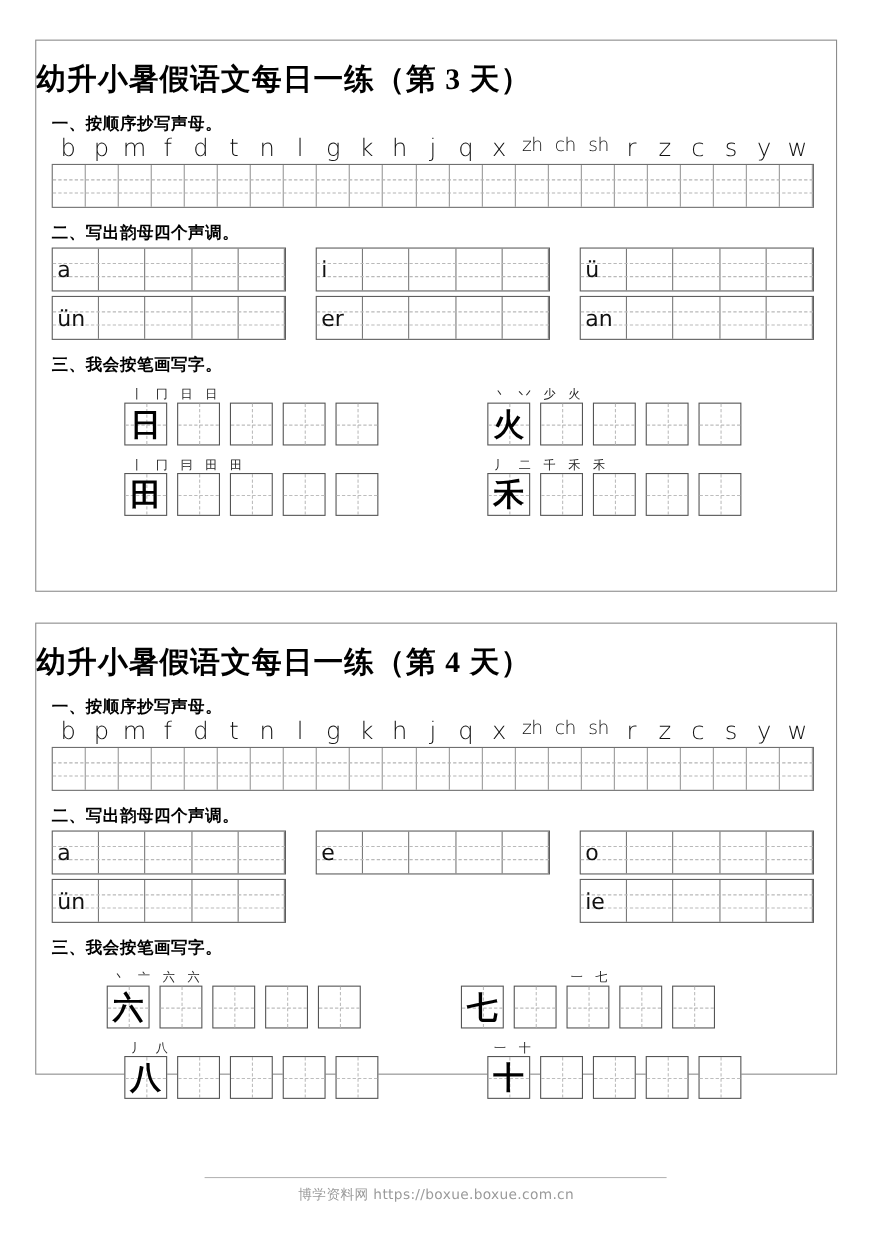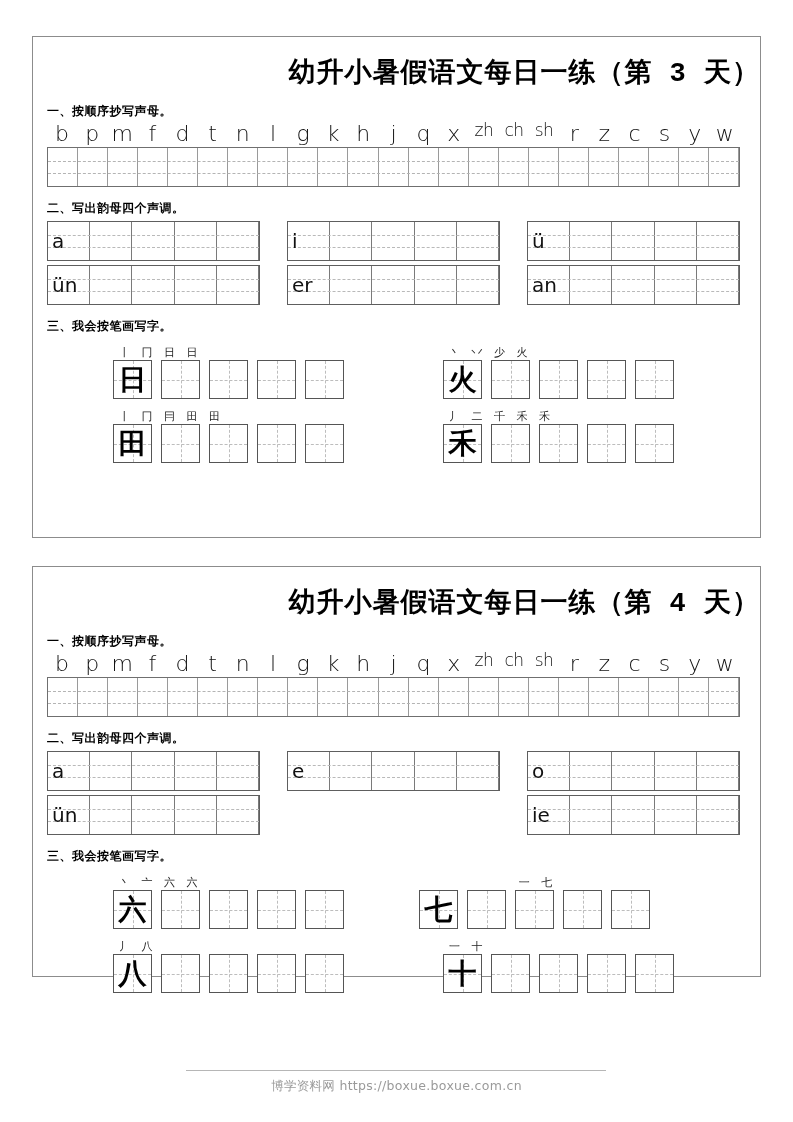--- a/index.html
+++ b/index.html
@@ -23,34 +23,34 @@
     left:32px;
     width:729px;
     border:1.4px solid #8c8c8c;
     box-sizing:border-box;
     background:#fff;
   }
   #ws-0{ top:36px;  height:502px; }
   #ws-1{ top:566px; height:411px; }
 
   .ws-title{
-    text-align:right;
-    font-family:Liberation Mono, monospace;
+    text-align:left;
+    font-family:Liberation Serif, serif;
     font-weight:bold;
     font-size:27px;
     letter-spacing:1px;
     margin-top:17px;
     margin-bottom:2px;
     white-space:nowrap;
   }
 
   .sec-head{
     font-family:"DejaVu Serif", serif;
     font-weight:bold;
-    font-size:12px;
+    font-size:15px;
     margin:13px 0 2px 14px;
     letter-spacing:0.5px;
   }
 
   
   .initials-row{
     display:flex;
     margin:0 12px 0 14px;
     width:693px;
     box-sizing:border-box;
@@ -564,21 +564,21 @@
         <div class="tcell"></div>
         <div class="hline h1"></div>
         <div class="hline h2"></div>
       </div>
     </div>
 
     <div class="sec-head">三、我会按笔画写字。</div>
 
     <div class="char-area">
 
-      <div class="char-block" style="left:80px;top:4px;">
+      <div class="char-block" style="left:64px;top:4px;">
         <div class="stroke-row">丶 亠 六 六</div>
         <div class="tzg-row">
           <div class="tzg">
             <div class="cross-h"></div>
             <div class="cross-v"></div>
             <div class="model">六</div>
           </div>
           <div class="tzg">
               <div class="cross-h"></div>
               <div class="cross-v"></div>

